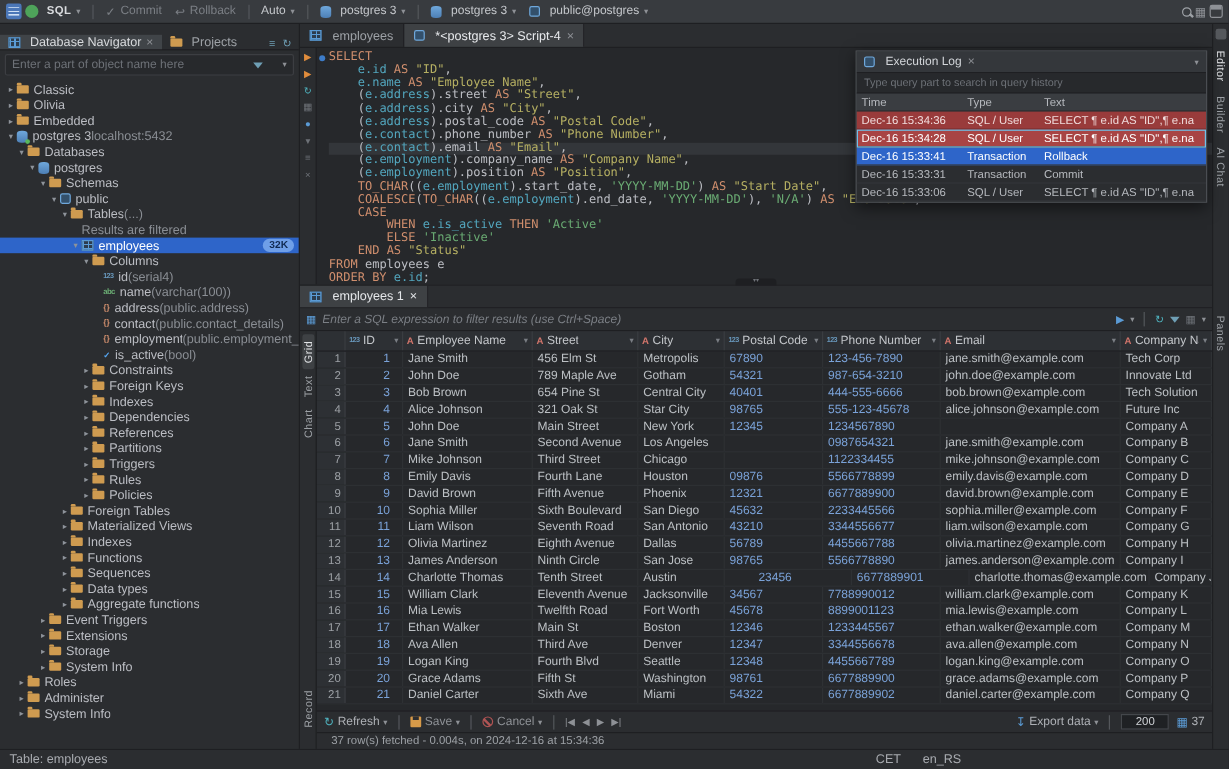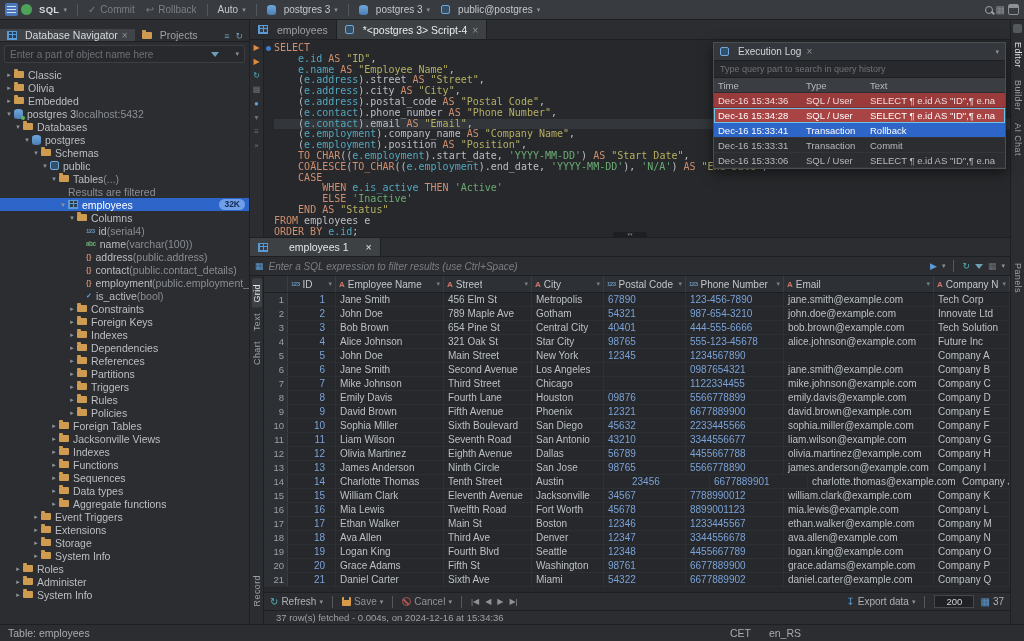--- a/index.html
+++ b/index.html
@@ -110,21 +110,21 @@
   .el-row { display:flex; height:15px; align-items:center; border-bottom:1px solid #333539; color:#b6b9be; }
   .el-row.err { background:#993b3b; color:#f0dcdc; border-bottom-color:#7c2f2f; }
   .el-row.errsel { background:#a84444; color:#fff; outline:1px solid #6fc1e8; outline-offset:-1px; }
   .el-row.selected { background:#2e65c9; color:#fff; }
   .el-c { padding:0 4px; overflow:hidden; white-space:nowrap; flex:none; }
   .el-time { width:88px; } .el-type { width:64px; } .el-text { flex:1; min-width:0; }
 
   
   .results-pane { flex:1; display:flex; flex-direction:column; min-height:0; }
   .res-tabs { height:19px; flex:none; border-bottom:1px solid #1e1f22; display:flex; align-items:stretch; background:#2b2d30; }
-  .rtab { display:flex; align-items:center; gap:17px; padding:0 8px; background:#3e4144; color:#e4e6e9;
+  .rtab { display:flex; align-items:center; gap:5px; padding:0 8px; background:#3e4144; color:#e4e6e9;
           font-size:10.5px; border-right:1px solid #1e1f22; }
   .res-filter { height:19px; flex:none; display:flex; align-items:center; gap:5px; padding:0 5px;
                 background:#2b2d30; border-bottom:1px solid #1e1f22; }
   .res-filter input { flex:1; background:transparent; border:none; outline:none; color:#bcbec4;
                       font-style:italic; font-size:10px; font-family:"Liberation Sans",sans-serif; min-width:0; }
   .res-filter input::placeholder { color:#7b7f85; font-style:italic; }
   .rf-ic { font-size:9px; flex:none; }
   .res-main { flex:1; display:flex; min-height:0; }
   .res-side { width:14px; flex:none; background:#2b2d30; border-right:1px solid #1e1f22;
               display:flex; flex-direction:column; align-items:center; padding:3px 0; font-size:9px; color:#9da1a6; }
@@ -395,21 +395,21 @@
             <span class="tree-lbl">Policies</span>
           </div>
           <div class="tree-row" style="padding-left: 49px;">
             <span class="tree-arrow">▸</span>
             <span class="nico i-folder"></span>
             <span class="tree-lbl">Foreign Tables</span>
           </div>
           <div class="tree-row" style="padding-left: 49px;">
             <span class="tree-arrow">▸</span>
             <span class="nico i-folder"></span>
-            <span class="tree-lbl">Jacksonville Views</span>
+            <span class="tree-lbl">Materialized Views</span>
           </div>
           <div class="tree-row" style="padding-left: 49px;">
             <span class="tree-arrow">▸</span>
             <span class="nico i-folder"></span>
             <span class="tree-lbl">Indexes</span>
           </div>
           <div class="tree-row" style="padding-left: 49px;">
             <span class="tree-arrow">▸</span>
             <span class="nico i-folder"></span>
             <span class="tree-lbl">Functions</span>

